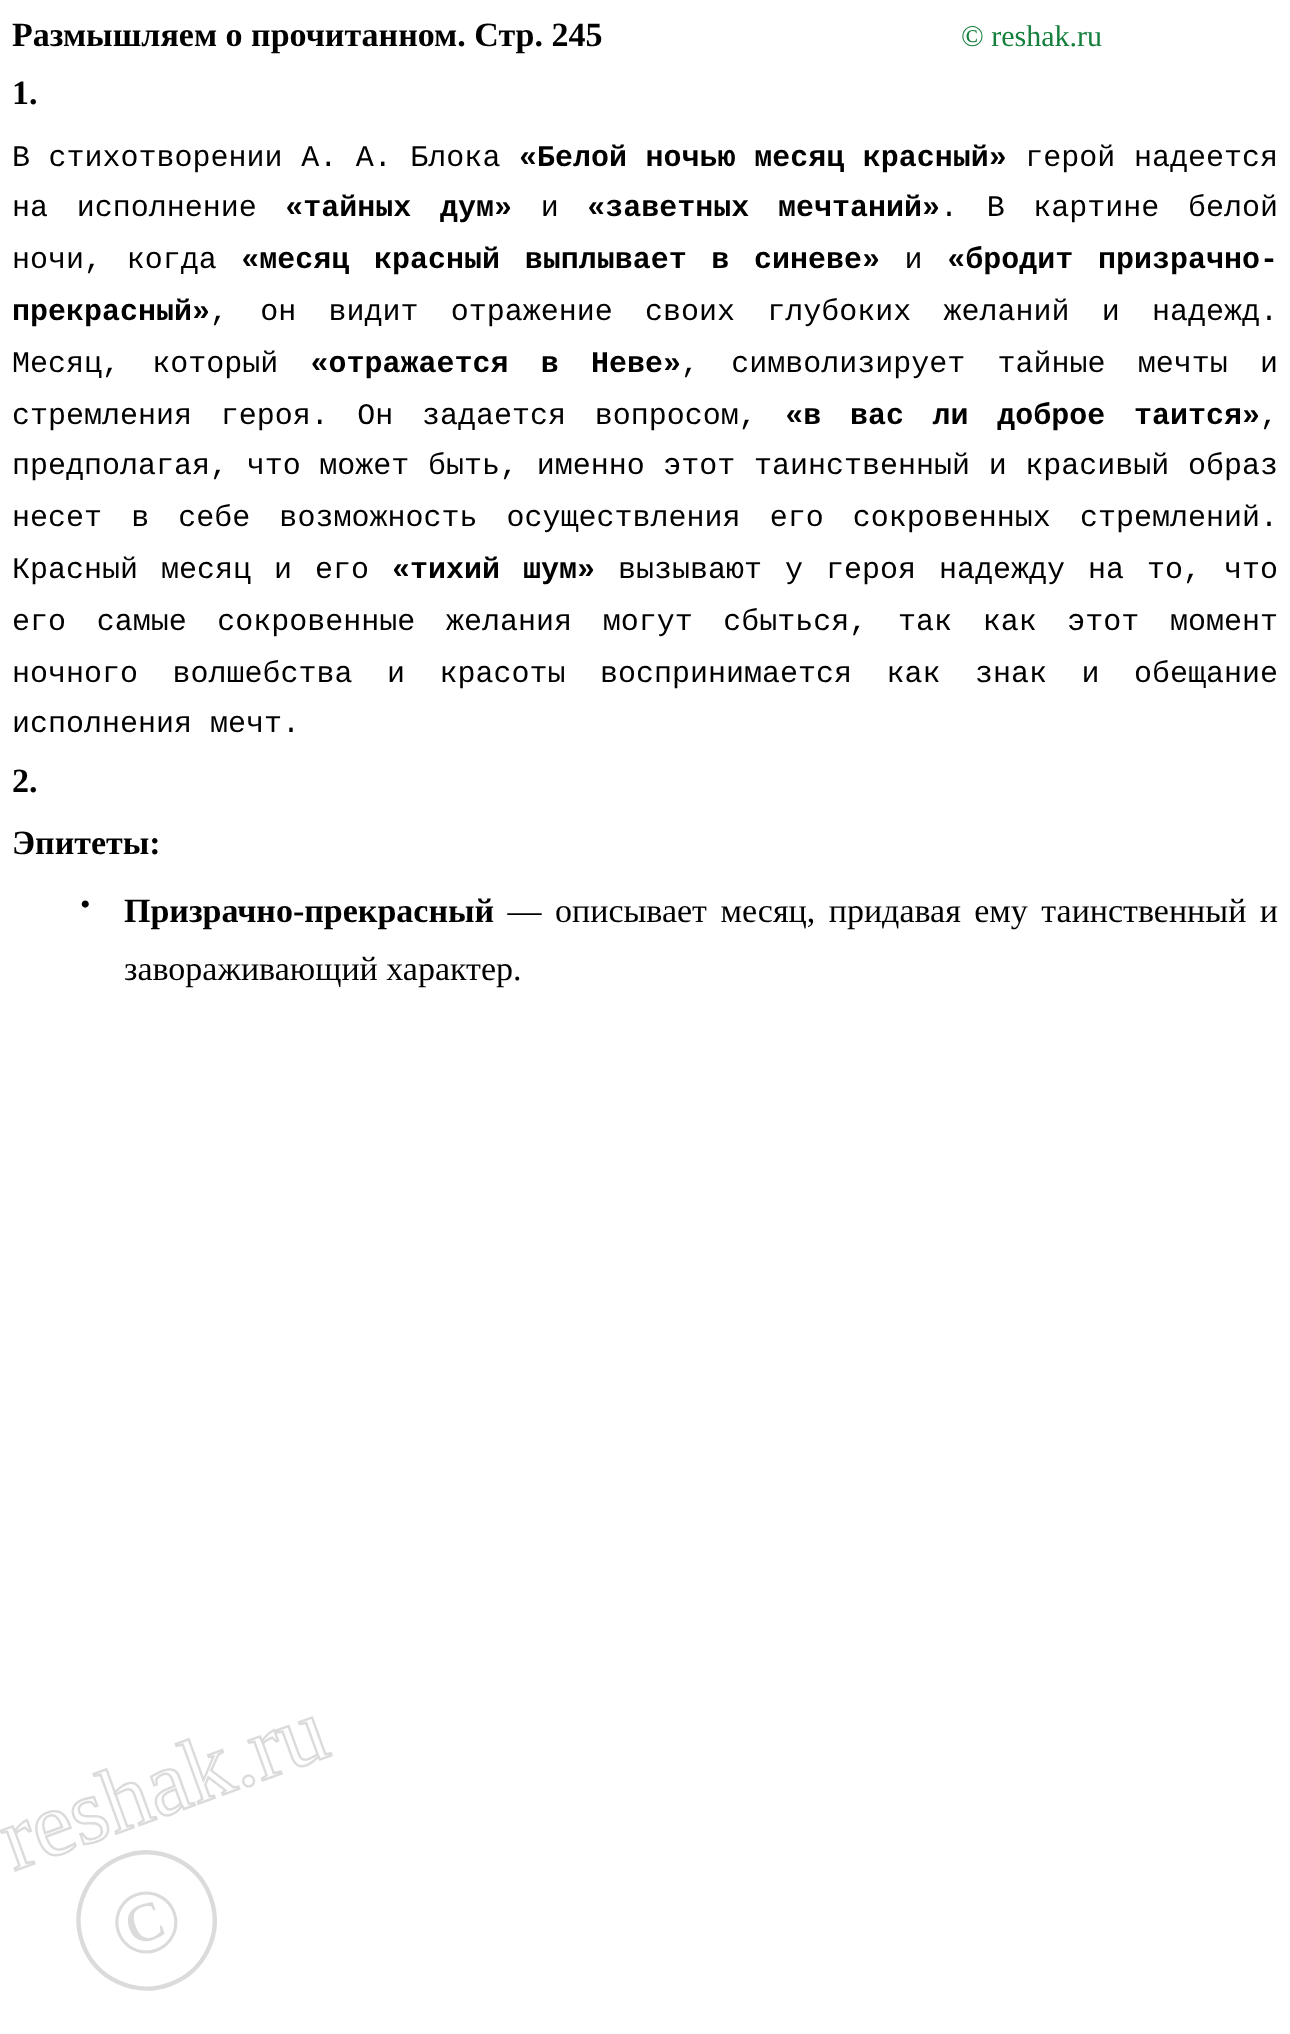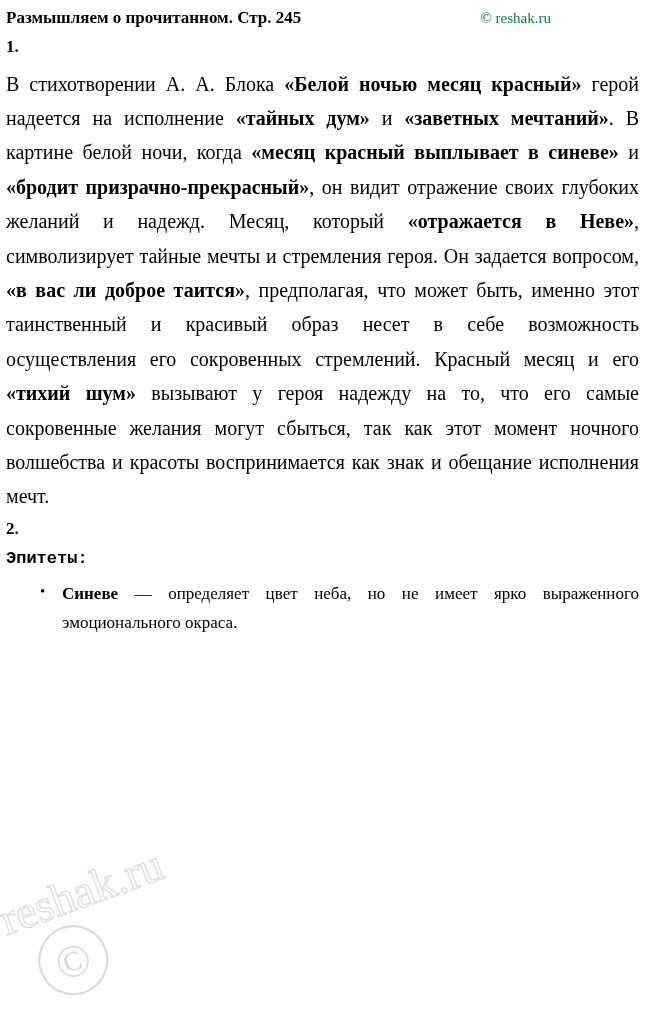--- a/index.html
+++ b/index.html
@@ -44,36 +44,36 @@
     color: #15803d;
     white-space: nowrap;
   }
   .qnum {
     font-weight: bold;
     font-size: 17px;
     margin: 4px 0 10px 0;
     line-height: 1.1;
   }
   p.body-text {
-    font-size: 20px;
+    font-size: 15px;
     line-height: 1.72;
     text-align: justify;
     margin: 0 0 6px 0;
     text-indent: 0;
     hyphens: auto;
+    font-family: Liberation Mono, monospace;
   }
   .b {
     font-weight: bold;
   }
   .sublabel {
     font-weight: bold;
     font-size: 17px;
     margin: 10px 0 8px 0;
     line-height: 1.3;
-    font-family: Liberation Mono, monospace;
   }
   ul.bullets {
     list-style: none;
     margin: 0 0 4px 0;
     padding: 0;
   }
   ul.bullets > li {
     position: relative;
     padding-left: 56px;
     font-size: 17px;
@@ -127,22 +127,22 @@
 
   <p class="body-text">
     В стихотворении А. А. Блока <span class="b">«Белой ночью месяц красный»</span> герой надеется на исполнение <span class="b">«тайных дум»</span> и <span class="b">«заветных мечтаний»</span>. В картине белой ночи, когда <span class="b">«месяц красный выплывает в синеве»</span> и <span class="b">«бродит призрачно-прекрасный»</span>, он видит отражение своих глубоких желаний и надежд. Месяц, который <span class="b">«отражается в Неве»</span>, символизирует тайные мечты и стремления героя. Он задается вопросом, <span class="b">«в вас ли доброе таится»</span>, предполагая, что может быть, именно этот таинственный и красивый образ несет в себе возможность осуществления его сокровенных стремлений. Красный месяц и его <span class="b">«тихий шум»</span> вызывают у героя надежду на то, что его самые сокровенные желания могут сбыться, так как этот момент ночного волшебства и красоты воспринимается как знак и обещание исполнения мечт.
   </p>
 
   <div class="qnum">2.</div>
 
   <div class="sublabel">Эпитеты:</div>
 
   <ul class="bullets">
+    <li>
+      <span class="b">Призрачно-прекрасный</span><span> — описывает месяц, придавая ему таинственный и завораживающий характер.</span>
+    </li>
   </ul>
 
 
   <ul class="bullets">
-    <li>
-      <span class="b">Синеве</span><span> — определяет цвет неба, но не имеет ярко выраженного эмоционального окраса.</span>
-    </li>
   </ul>
 
 </div>
 
 </body></html>

